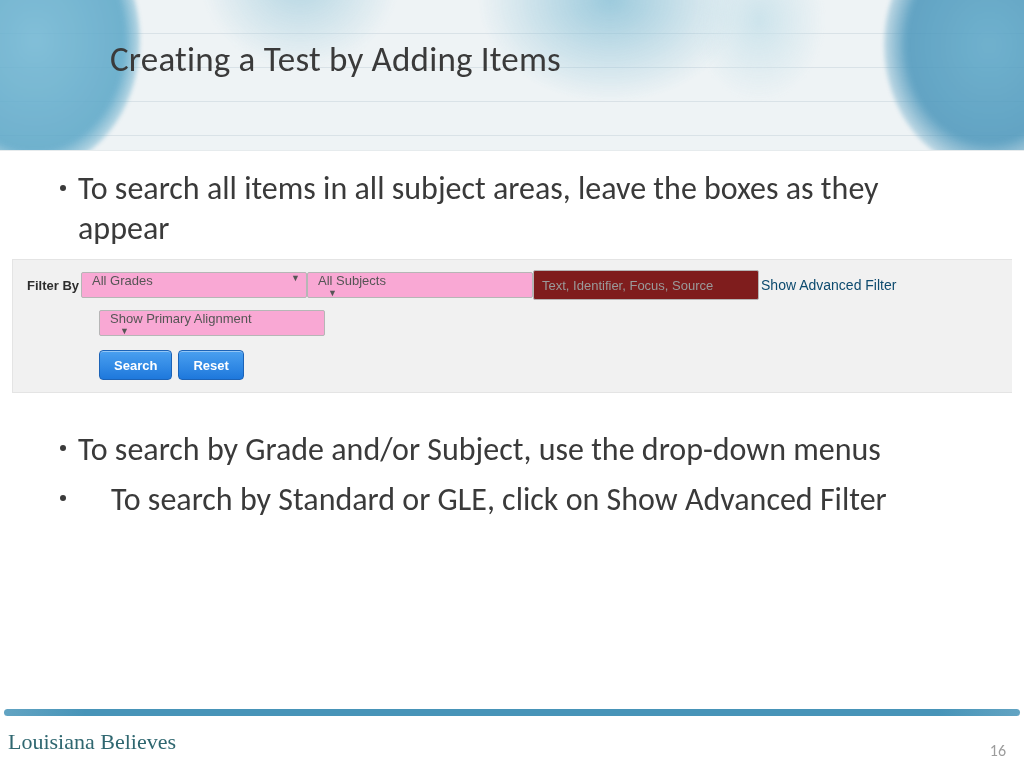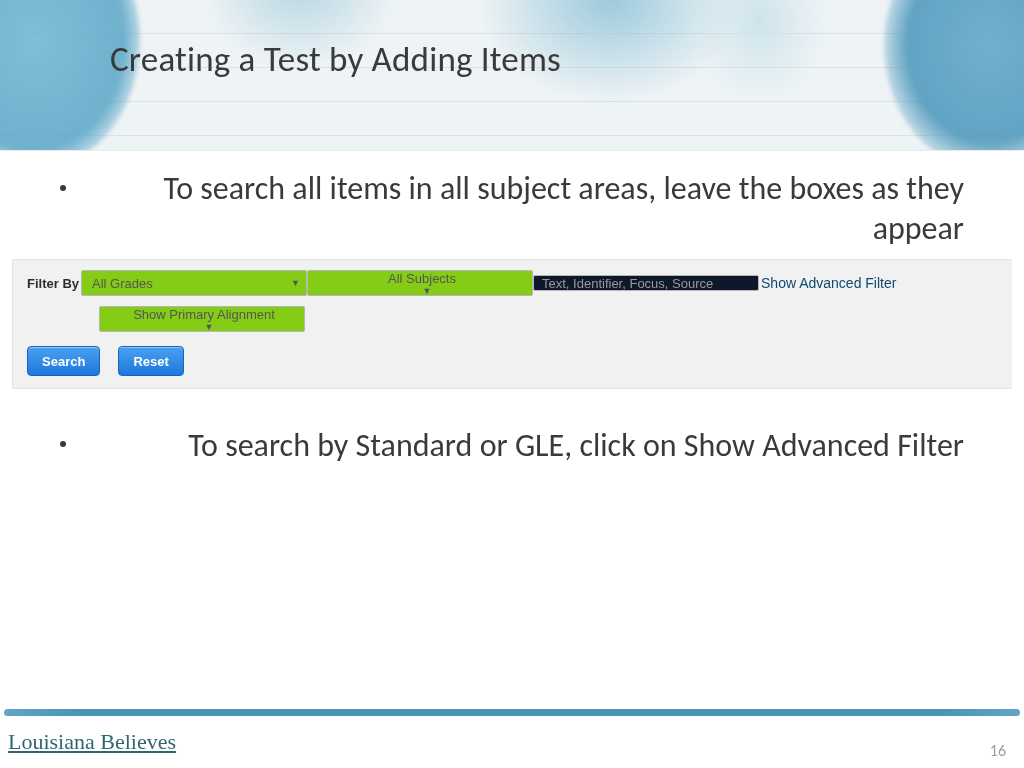--- a/index.html
+++ b/index.html
@@ -67,86 +67,87 @@
     align-items: flex-start;
     margin-bottom: 8px;
   }
   .bullet .dot {
     flex: none;
     width: 6px; height: 6px;
     border-radius: 50%;
     background: #3a3a3a;
     margin: 16px 12px 0 0;
   }
-  .bullet .txt { flex: 1; text-align: right; }
+  .bullet .txt { flex: 1; }
 
   
   .filter-panel {
     margin: 10px 12px 12px 12px;
     background: #f1f1f1;
     border: 1px solid #e4e4e4;
     border-right: none;
     padding: 10px 8px 12px 14px;
     font-family: Verdana, Arial, sans-serif;
     font-size: 13px;
     color: #333;
   }
   .fp-row1 {
     display: flex;
     align-items: center;
   }
   .fp-label { font-weight: bold; color:#2d2d2d; margin-right:2px; }
   .dd {
     display: flex;
-    align-items: center;
+    align-items: flex-start;
     justify-content: space-between;
     height: 26px;
-    background: #84cc16;
+    background: #f9a8d4;
     border: 1px solid #b6b6b6;
     border-radius: 2px;
     padding: 0 6px 0 10px;
     color: #555;
     box-sizing: border-box;
   }
   .dd .caret {
     font-size: 9px;
     color: #555;
     margin-left: 10px;
   }
   .dd.grades   { width: 226px; }
   .dd.subjects { width: 226px; flex-direction: column; }
   .txtin {
-    height: 16px;
+    height: 30px;
     width: 226px;
-    background: #0f172a;
+    background: #7f1d1d;
     border: 1px solid #b6b6b6;
     border-radius: 2px;
     padding: 0 8px;
     box-sizing: border-box;
     color: #9a9a9a;
     display:flex; align-items:center;
     white-space:nowrap; overflow:hidden;
   }
   .adv-link {
     color: #0c4a6e;
     font-size: 14px;
     margin-left: 2px;
     white-space: nowrap;
   }
 
   .fp-row2 {
     margin-top: 10px;
     margin-left: 72px;
   }
-  .dd.primary { width: 206px; flex-direction: column; }
+  .dd.primary { width: 226px; flex-direction: column; }
 
   .fp-row3 {
     margin-top: 14px;
-    display: flex;
-    gap: 18px;
+    margin-left: 72px;
+    display: flex;
+    gap: 6px;
   }
   .btn {
     height: 28px;
     padding: 0 14px;
     border-radius: 4px;
     color: #fff;
     font-weight: bold;
     font-size: 13px;
     display: flex;
     align-items: center;
@@ -174,21 +175,20 @@
       #4794b8 92%,
       rgba(71,148,184,0.85) 100%);
   }
   .tagline {
     position: absolute;
     left: 8px;
     bottom: 13px;
     font-family: "Segoe Script", "Comic Sans MS", cursive;
     color: #2f6770;
     font-size: 22px;
-    text-decoration: underline;
   }
   .pagenum {
     position: absolute;
     right: 18px;
     bottom: 8px;
     color: #9c9c9c;
     font-size: 16px;
   }
 </style>
 </head>
@@ -238,21 +238,25 @@
     </div>
   </div>
 
   <div class="fp-row3">
     <div class="btn">Search</div>
     <div class="btn">Reset</div>
   </div>
 </div>
 
 <div class="lower">
-  <div class="bullet" style="">
+  <div class="bullet">
+    <div class="dot"></div>
+    <div class="txt">To search by Grade and/or Subject, use the drop-down menus</div>
+  </div>
+  <div class="bullet" style="gap:33px;">
     <div class="dot"></div>
     <div class="txt">To search by Standard or GLE, click on Show Advanced Filter</div>
   </div>
 </div>
 
 <div class="footer-line"></div>
 <div class="tagline">Louisiana Believes</div>
 <div class="pagenum">16</div>
 
 </body></html>

